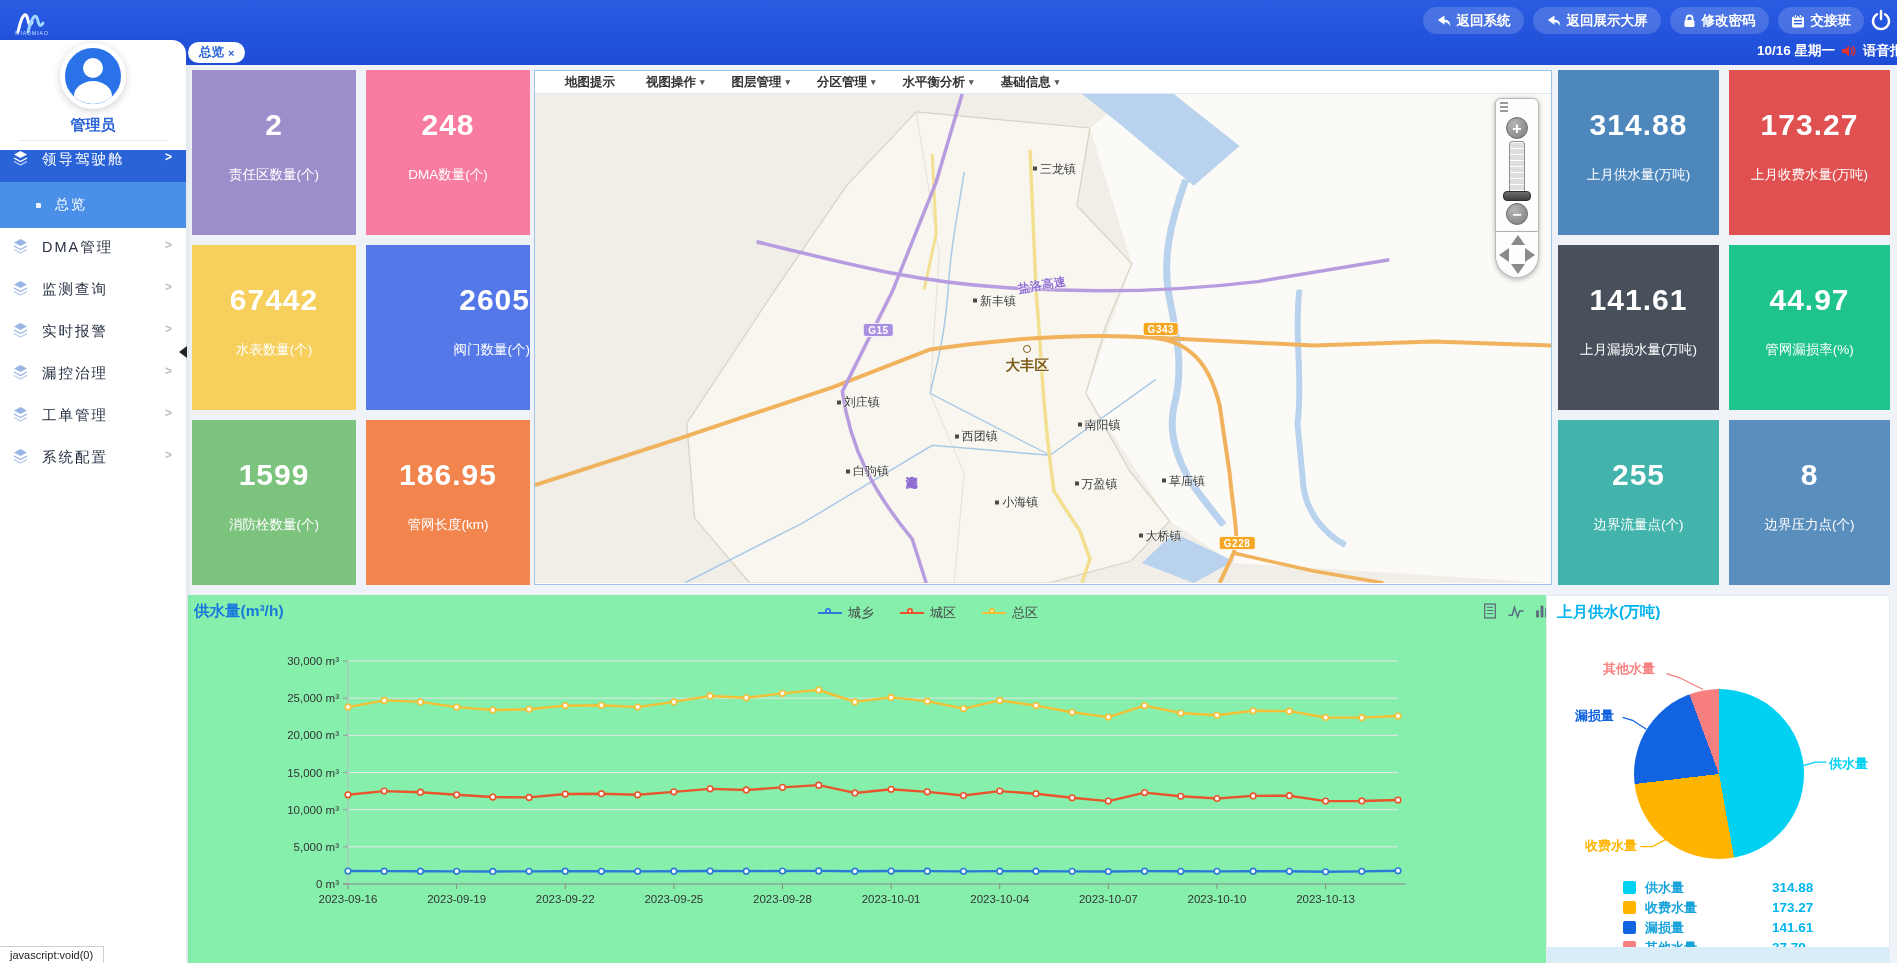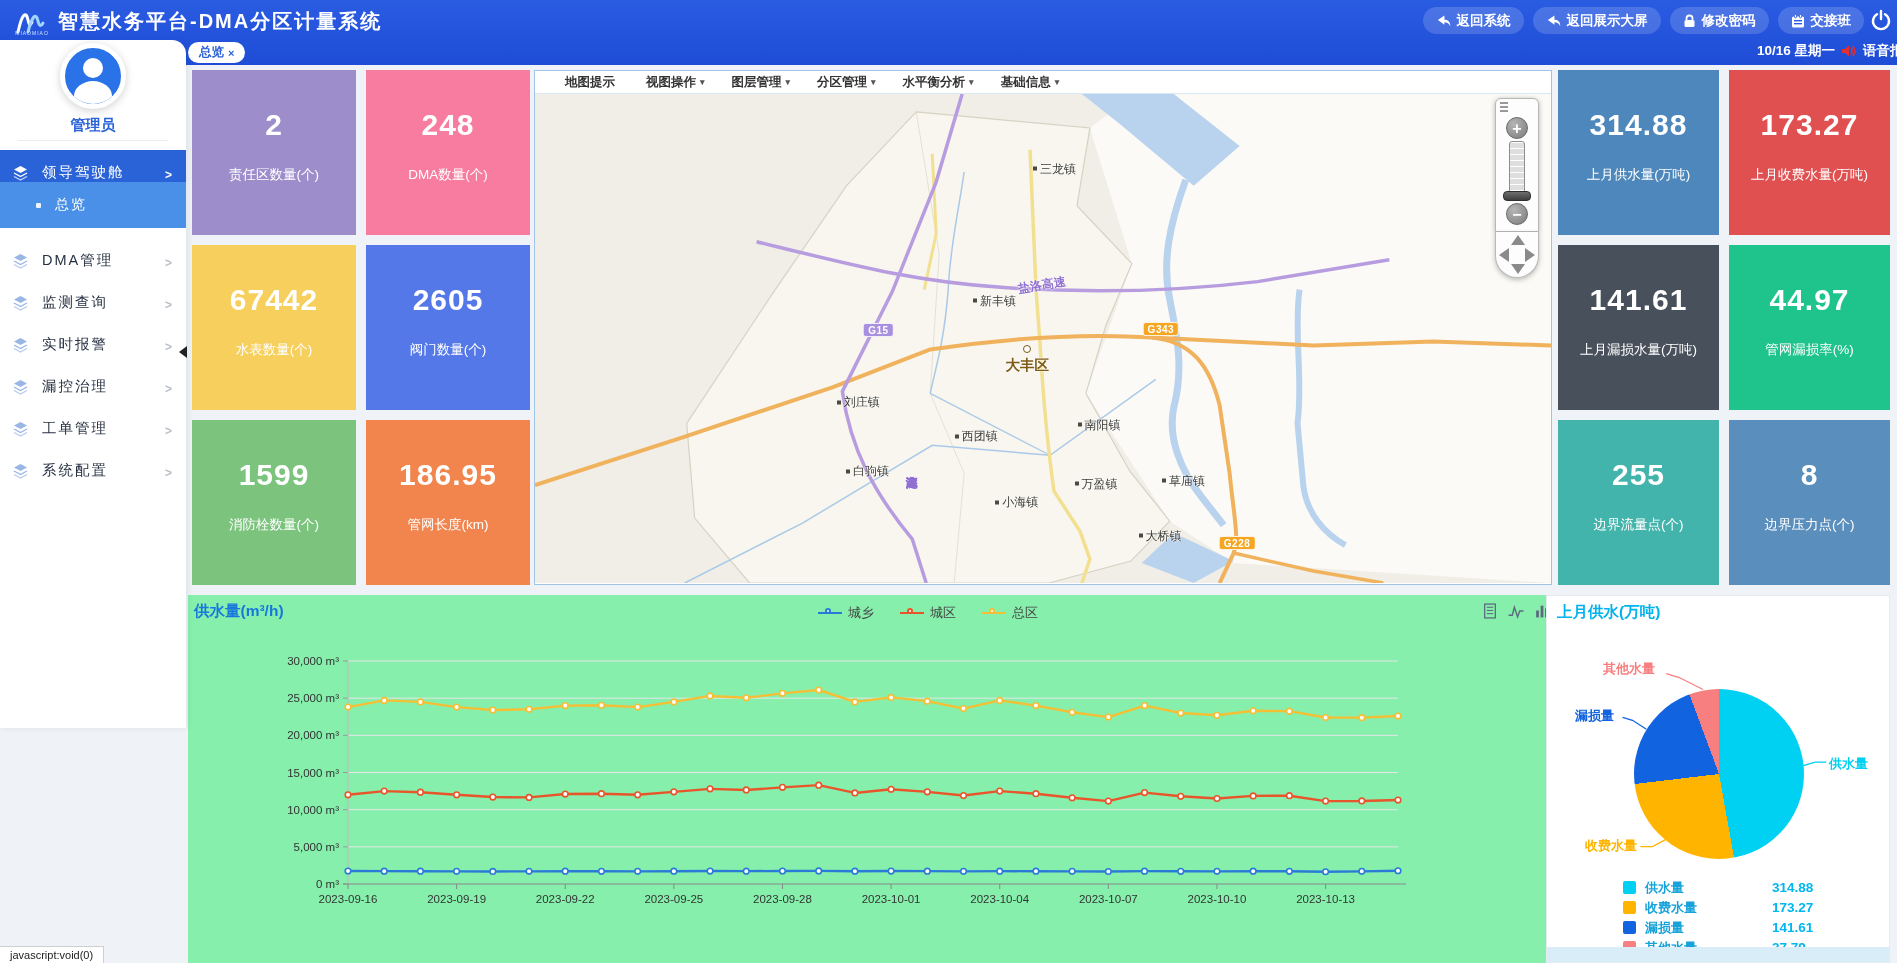--- a/index.html
+++ b/index.html
@@ -20,34 +20,34 @@
           gap:6px; cursor:pointer; white-space:nowrap; }
   .power-btn { position:absolute; right:4px; top:9px; width:24px; height:24px; cursor:pointer; }
   .date-row { position:absolute; right:-20px; top:42px; display:flex; align-items:center;
               gap:6px; color:#fff; font-size:13.5px; font-weight:bold; white-space:nowrap; }
   .tab-pill { position:absolute; left:188px; top:42px; height:21px; padding:0 11px;
               background:#fff; border-radius:11px; color:#2a62d8; font-size:12.5px;
               font-weight:bold; display:flex; align-items:center; gap:4px; z-index:6; cursor:pointer; }
   .tab-close { font-size:11px; cursor:pointer; }
 
   
-  .sidebar { position:absolute; left:0; top:40px; width:186px; height:688px; background:#fff;
+  .sidebar { position:absolute; left:0; top:40px; width:186px; height:923px; background:#fff;
              border-radius:0 14px 0 0; box-shadow:2px 0 6px rgba(30,60,120,.08); z-index:7; }
   .avatar { position:absolute; left:50%; transform:translateX(-50%); top:3px; width:66px;
             height:66px; border-radius:50%; background:#2a72e8; border:5px solid #fff;
             box-shadow:0 2px 8px rgba(0,0,0,.18); overflow:hidden; }
   .avatar .head { position:absolute; left:50%; transform:translateX(-50%); top:10px;
                   width:20px; height:20px; border-radius:50%; background:#fff; }
   .avatar .shoulders { position:absolute; left:50%; transform:translateX(-50%); top:33px;
                        width:38px; height:30px; border-radius:50% 50% 0 0; background:#fff; }
   .user-name { position:absolute; left:0; right:0; top:76px; text-align:center;
                color:#2a62d8; font-size:15px; font-weight:bold; }
   .side-divider { position:absolute; left:18px; right:18px; top:100px; height:1px; background:#ececec; }
   .menu { position:absolute; left:0; right:0; top:110px; }
-  .menu-item { height:32px; display:flex; align-items:flex-end; padding:0 12px;
+  .menu-item { height:32px; display:flex; align-items:flex-start; padding:0 12px;
                font-size:14.5px; color:#273142; cursor:pointer; letter-spacing:2px; }
   .menu-item .mi-icon { width:17px; height:17px; margin-right:13px; flex:0 0 auto; }
   .menu-item .chev { margin-left:auto; font-size:12px; color:#b7bec8; font-weight:bold; }
   .menu-item.active { background:#2a62d8; color:#fff; }
   .menu-item.active .chev { color:#fff; }
   .menu-sub { height:46px; background:#4a90e8; color:#fff; display:flex; align-items:center;
               padding-left:36px; font-size:14px; cursor:pointer; letter-spacing:2px; }
   .menu-sub .bullet { width:5px; height:5px; background:rgba(255,255,255,.9);
                       border-radius:1px; margin-right:14px; }
   .menu-gap { height:10px; }
@@ -152,21 +152,20 @@
 </style>
 </head>
 <body>
 
 <div class="header">
   <svg class="logo" viewBox="0 0 38 30">
     <path d="M6 26 C10 8 14 4 16 14 C17 19 18 20 20 16" fill="none" stroke="#ffffff" stroke-width="3" stroke-linecap="round"></path>
     <path d="M16 26 C20 10 24 6 26 15 C27 20 29 21 31 17" fill="none" stroke="#9fd4ff" stroke-width="3" stroke-linecap="round"></path>
   </svg>
   <div class="logo-sub">MIAOMIAO</div>
-  <div class="app-title">智慧水务平台-DMA分区计量系统</div>
 
   <div class="header-btns">
     <div class="hbtn">
       <svg width="15" height="14" viewBox="0 0 16 14">
         <path d="M9,1 L2,6 L9,11 L9,8.4 C12,8.4 14,9.6 15.2,12.6 C15.4,7.4 12.4,5.6 9,5.6 Z" fill="#fff"></path>
       </svg>
       <span>返回系统</span>
     </div>
     <div class="hbtn">
       <svg width="15" height="14" viewBox="0 0 16 14">
@@ -305,21 +304,21 @@
     <div class="stat-label">责任区数量(个)</div>
   </div>
   <div class="stat-card" style="background-color: rgb(248, 124, 159);">
     <div class="stat-value">248</div>
     <div class="stat-label">DMA数量(个)</div>
   </div>
   <div class="stat-card" style="background-color: rgb(246, 207, 92);">
     <div class="stat-value">67442</div>
     <div class="stat-label">水表数量(个)</div>
   </div>
-  <div class="stat-card" style="background-color: rgb(85, 120, 232);">
+  <div class="stat-card" style="background-color: rgb(85, 120, 232); align-items: flex-end;">
     <div class="stat-value">2605</div>
     <div class="stat-label">阀门数量(个)</div>
   </div>
   <div class="stat-card" style="background-color: rgb(124, 196, 126);">
     <div class="stat-value">1599</div>
     <div class="stat-label">消防栓数量(个)</div>
   </div>
   <div class="stat-card" style="background-color: rgb(242, 133, 78);">
     <div class="stat-value">186.95</div>
     <div class="stat-label">管网长度(km)</div>

